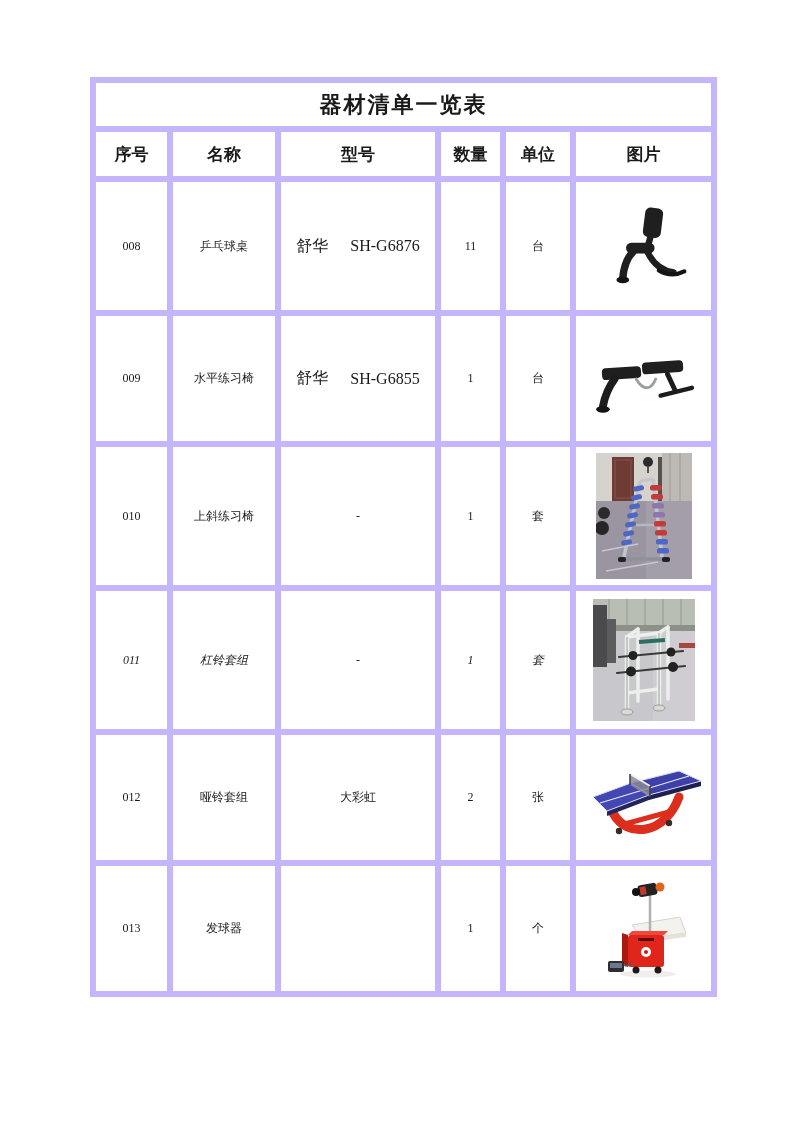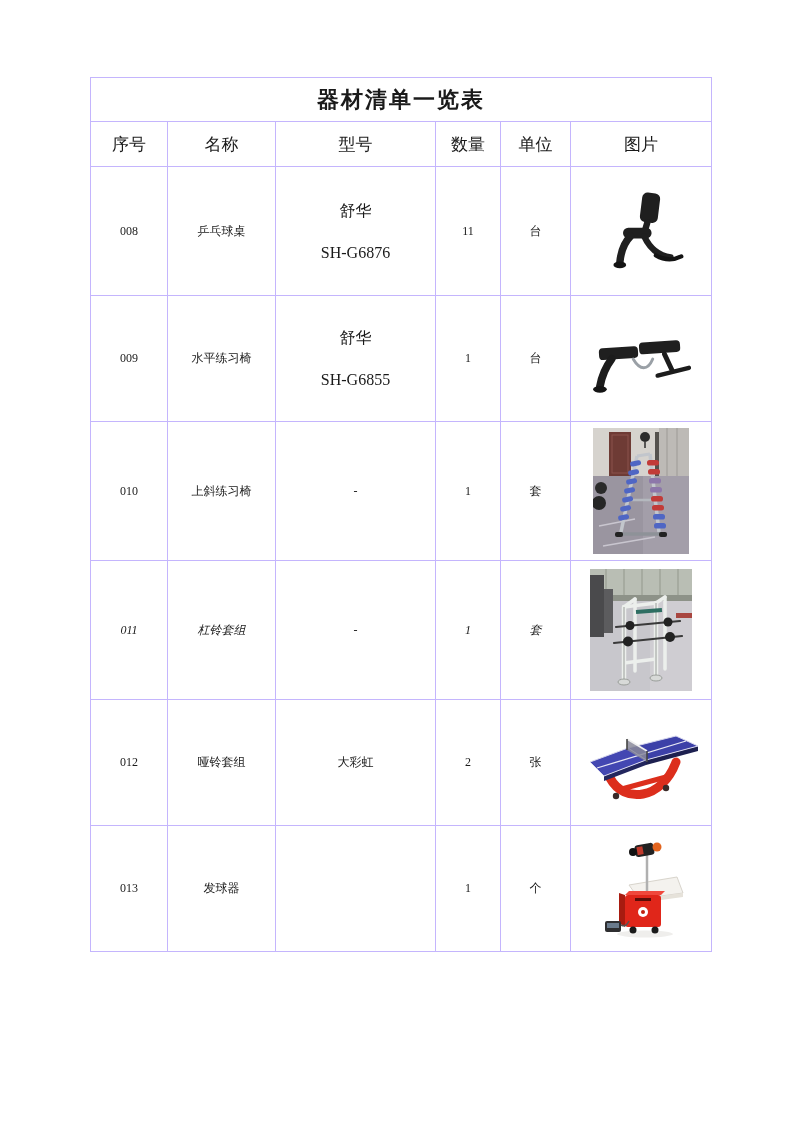--- a/index.html
+++ b/index.html
@@ -5,33 +5,33 @@
   html,body { margin:0; padding:0; }
   body {
     width:800px; height:1132px; position:relative; background:#ffffff;
     font-family:"Liberation Serif","DejaVu Serif",serif; color:#1a1a1a;
   }
   table.equip {
     position:absolute; left:90px; top:77px; width:621px;
     border-collapse:collapse; table-layout:fixed;
   }
   table.equip td {
-    border:1px solid #c4b5fd; text-align:center; vertical-align:middle;
+    border:6px solid #c4b5fd; text-align:center; vertical-align:middle;
     padding:0; overflow:hidden;
   }
   .title-row td { height:43px; font-size:22px; font-weight:bold; letter-spacing:2px; }
-  .header-row td { height:44px; font-size:17px; font-weight:normal; }
+  .header-row td { height:44px; font-size:17px; font-weight:bold; }
   .r-008 td { height:128px; }
   .r-009 td { height:125px; }
   .r-010 td { height:138px;font-family:Liberation Serif, serif; }
   .r-011 td { height:138px;font-style:italic; }
   .r-012 td { height:125px; }
   .r-013 td { height:125px; }
   .body-cell { font-size:12px; }
-  .model-two { display:flex; flex-direction:column; align-items:center; justify-content:center; gap:22px; font-size:16px; }
+  .model-two { display:flex; flex-direction:row; align-items:center; justify-content:center; gap:22px; font-size:16px; }
   .img-cell { display:flex; align-items:center; justify-content:center; height:100%; }
   .photo-frame { display:block; }
 </style>
 </head>
 <body>
 
 <table class="equip">
   <colgroup>
     <col style="width:77px">
       <col style="width:108px">

